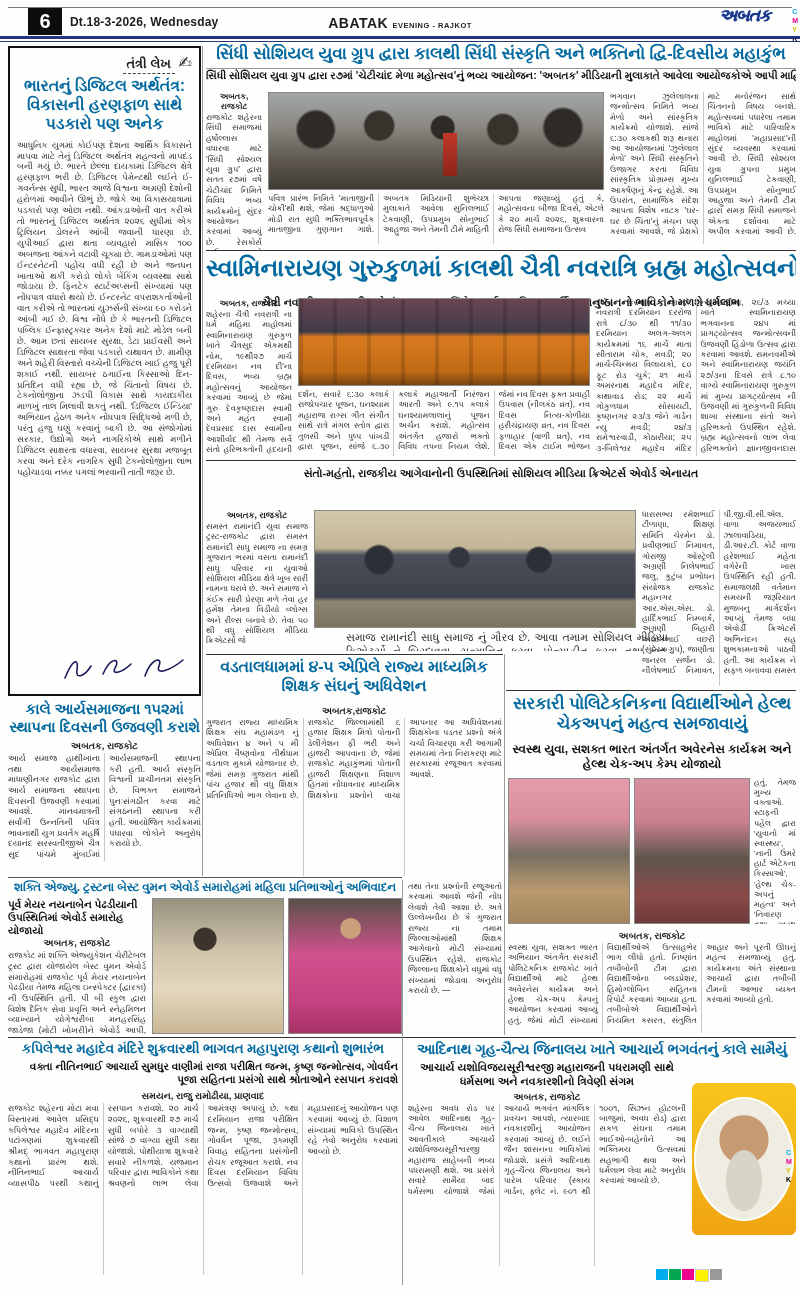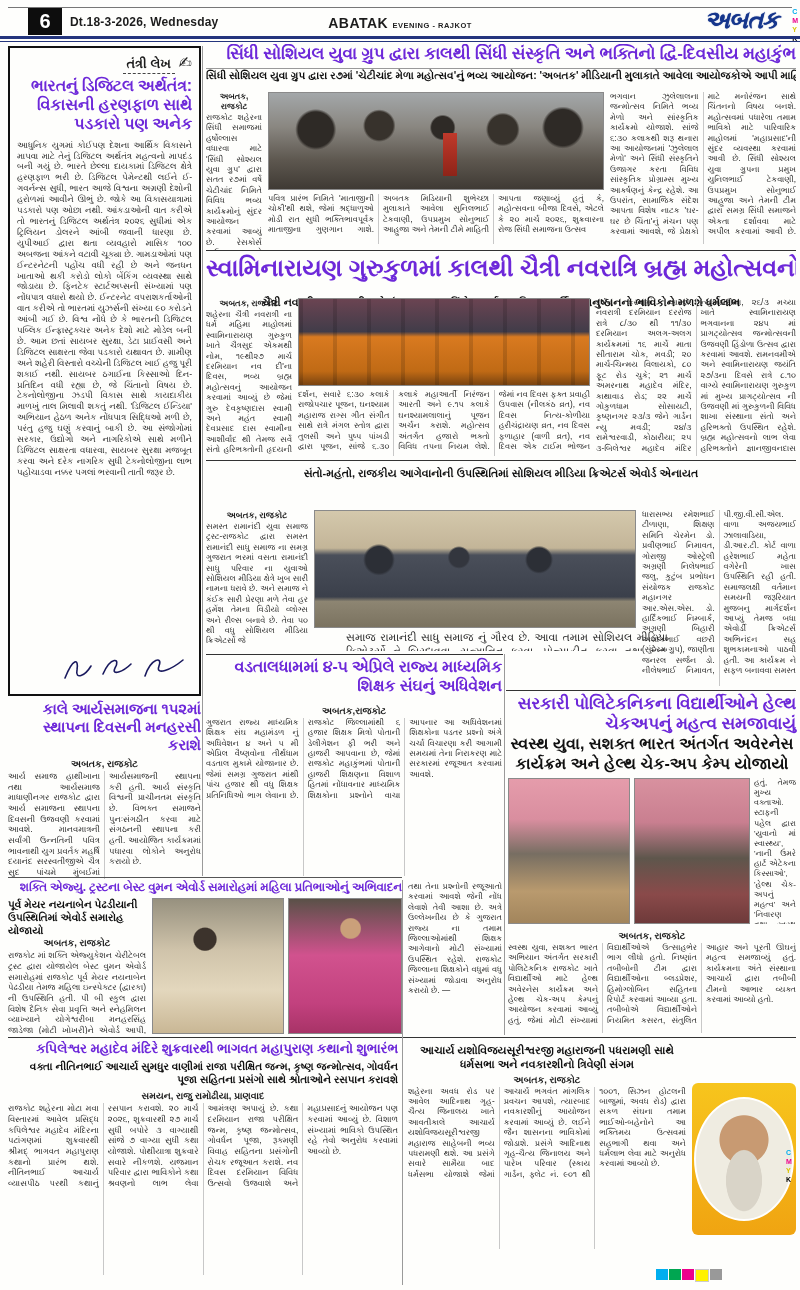--- a/index.html
+++ b/index.html
@@ -5,33 +5,33 @@
   html,body{margin:0;padding:0;background:#e9e9e6;}
   #paper{position:relative;width:800px;height:1290px;background:#fefefc;margin:0 auto;
          font-family:"Liberation Sans","DejaVu Sans",sans-serif;color:#1c1c1c;overflow:hidden;}
   .abs{position:absolute;}
   
   .pagebox{left:28px;top:8px;width:34px;height:27px;background:#0d0d0d;color:#fff;
            font-size:20px;font-weight:bold;display:flex;align-items:center;justify-content:center;}
   .hdate{left:70px;top:15px;font-size:12px;font-weight:bold;letter-spacing:.2px;}
   .hmast{left:0;top:15px;width:800px;text-align:center;font-size:14px;font-weight:bold;letter-spacing:.5px;}
   .hmast small{font-size:7.5px;font-weight:bold;color:#222;}
-  .hlogo{right:22px;top:6px;font-size:24px;font-weight:bold;color:#16368c;
+  .hlogo{right:30px;top:6px;font-size:17px;font-weight:bold;color:#16368c;
          text-shadow:0 0 1px #16368c;font-style:italic;letter-spacing:-1px;}
   .toprule{left:8px;top:7px;width:784px;height:1px;background:#777;}
   .dblrule1{left:0;top:36px;width:800px;height:3px;background:#24357d;}
   .dblrule2{left:0;top:41px;width:800px;height:1px;background:#24357d;}
   .cmyk-col{display:flex;flex-direction:column;gap:2px;font-size:7px;font-weight:bold;line-height:1;}
   
   .vline{width:1px;background:#9a9a9a;}
   .hline{height:1px;background:#555;}
   
   .kicker{font-size:13px;font-weight:bold;text-align:right;}
   .kicker .kt{border-bottom:1px dashed #444;padding:0 4px 2px;}
-  .hl{font-weight:bold;color:#6d28d9;text-align:right;line-height:1.18;letter-spacing:-.2px;}
+  .hl{font-weight:bold;color:#0369a1;text-align:center;line-height:1.18;letter-spacing:-.2px;}
   .one{white-space:nowrap;overflow:hidden;}
   .sub{font-weight:bold;text-align:center;line-height:1.25;color:#101010;}
   .dl{font-weight:bold;font-size:9.5px;text-align:center;margin-bottom:1px;}
   .body,.cols{font-size:8.4px;line-height:1.27;text-align:justify;overflow:hidden;color:#262626;}
   .cols{column-gap:9px;column-rule:1px solid #c8c8c8;}
   .c2{column-count:2}.c3{column-count:3}.c4{column-count:4}
   
   .ph{border:1px solid #8a8a8a;box-sizing:border-box;}
   .ph-sindhi{background:
     radial-gradient(circle at 14% 38%,#2e2a26 0 6%,transparent 7%),
@@ -97,21 +97,21 @@
       <span style="font-size:16px;">✍</span>
     </div>
     <div class="hl" style="font-size:16px;margin:5px 0 6px;">ભારતનું ડિજિટલ અર્થતંત્ર: વિકાસની હરણફાળ સાથે પડકારો પણ અનેક</div>
     <div class="body" style="height:505px;font-size:8.6px;">આધુનિક યુગમાં કોઈપણ દેશના આર્થિક વિકાસને માપવા માટે તેનું ડિજિટલ અર્થતંત્ર મહત્વનો માપદંડ બની ગયું છે. ભારતે છેલ્લા દાયકામાં ડિજિટલ ક્ષેત્રે હરણફાળ ભરી છે. ડિજિટલ પેમેન્ટથી લઈને ઈ-ગવર્નન્સ સુધી, ભારત આજે વિશ્વના અગ્રણી દેશોની હરોળમાં આવીને ઊભું છે. જોકે આ વિકાસયાત્રામાં પડકારો પણ ઓછા નથી. આંકડાઓની વાત કરીએ તો ભારતનું ડિજિટલ અર્થતંત્ર ૨૦૨૬ સુધીમાં એક ટ્રિલિયન ડોલરને આંબી જવાની ધારણા છે. યુપીઆઈ દ્વારા થતા વ્યવહારો માસિક ૧૦૦ અબજના આંકને વટાવી ચૂક્યા છે. ગામડાઓમાં પણ ઈન્ટરનેટની પહોંચ વધી રહી છે અને જનધન ખાતાઓ થકી કરોડો લોકો બેંકિંગ વ્યવસ્થા સાથે જોડાયા છે. ફિનટેક સ્ટાર્ટઅપ્સની સંખ્યામાં પણ નોંધપાત્ર વધારો થયો છે. ઈન્ટરનેટ વપરાશકર્તાઓની વાત કરીએ તો ભારતમાં યુઝર્સની સંખ્યા ૯૦ કરોડને આંબી ગઈ છે. વિશ્વ નોંધે છે કે ભારતની ડિજિટલ પબ્લિક ઈન્ફ્રાસ્ટ્રક્ચર અનેક દેશો માટે મોડેલ બની છે. આમ છતાં સાયબર સુરક્ષા, ડેટા પ્રાઈવસી અને ડિજિટલ સાક્ષરતા જેવા પડકારો યથાવત છે. ગ્રામીણ અને શહેરી વિસ્તારો વચ્ચેની ડિજિટલ ખાઈ હજુ પૂરી શકાઈ નથી. સાયબર ઠગાઈના કિસ્સાઓ દિન-પ્રતિદિન વધી રહ્યા છે, જે ચિંતાનો વિષય છે. ટેકનોલોજીના ઝડપી વિકાસ સાથે કાયદાકીય માળખું તાલ મિલાવી શકતું નથી. 'ડિજિટલ ઈન્ડિયા' અભિયાન હેઠળ અનેક નોંધપાત્ર સિદ્ધિઓ મળી છે, પરંતુ હજુ ઘણું કરવાનું બાકી છે. આ સંજોગોમાં સરકાર, ઉદ્યોગો અને નાગરિકોએ સાથે મળીને ડિજિટલ સાક્ષરતા વધારવા, સાયબર સુરક્ષા મજબૂત કરવા અને દરેક નાગરિક સુધી ટેકનોલોજીના લાભ પહોંચાડવા નક્કર પગલાં ભરવાની તાતી જરૂર છે.</div>
     <svg class="sig" style="bottom:8px;" width="130" height="34" viewBox="0 0 130 34">
       <path d="M6 26 C14 6,20 6,18 18 C16 28,26 24,32 14 M44 22 C52 4,62 6,56 16 C52 24,64 20,72 12 M86 24 C92 6,104 4,100 14 C96 24,112 18,124 8" stroke="#1a1a5e" stroke-width="1.6" fill="none" stroke-linecap="round"></path>
     </svg>
   </div>
 
   <div class="abs" style="left:8px;top:700px;width:193px;height:176px;">
-    <div class="hl" style="font-size:15px;line-height:1.2;margin-bottom:4px;">કાલે આર્યસમાજના ૧૫૨માં સ્થાપના દિવસની મનહરસી કરાશે</div>
+    <div class="hl" style="font-size:15px;line-height:1.2;margin-bottom:4px;">કાલે આર્યસમાજના ૧૫૨માં સ્થાપના દિવસની ઉજવણી કરાશે</div>
     <div class="dl">અબતક, રાજકોટ</div>
     <div class="cols c2" style="height:108px;">આર્ય સમાજ હાથીખાના તથા આર્યસમાજ માધાણીનગર રાજકોટ દ્વારા આર્ય સમાજના સ્થાપના દિવસની ઉજવણી કરવામાં આવશે. માનવમાત્રની સર્વાંગી ઉન્નતિની પવિત્ર ભાવનાથી યુગ પ્રવર્તક મહર્ષિ દયાનંદ સરસ્વતીજીએ ચૈત્ર સુદ પાંચમે મુંબઈમાં આર્યસમાજની સ્થાપના કરી હતી. આર્ય સંસ્કૃતિ વિશ્વની પ્રાચીનતમ સંસ્કૃતિ છે. વિભક્ત સમાજને પુનઃસંગઠીત કરવા માટે સંગઠનની સ્થાપના કરી હતી. આયોજિત કાર્યક્રમમાં પધારવા લોકોને અનુરોધ કરાયો છે.</div>
   </div>
 
   <div class="abs hline" style="left:8px;top:877px;width:394px;"></div>
   <div class="abs" style="left:8px;top:880px;width:394px;height:156px;">
     <div class="hl one" style="font-size:12px;">શક્તિ એજ્યુ. ટ્રસ્ટના બેસ્ટ વુમન એવોર્ડ સમારોહમાં મહિલા પ્રતિભાઓનું અભિવાદન</div>
     <div class="abs" style="left:0;top:18px;width:138px;height:136px;">
       <div class="sub" style="font-size:10.5px;text-align:left;">પૂર્વ મેયર નયનાબેન પેઢડીયાની ઉપસ્થિતિમાં એવોર્ડ સમારોહ યોજાયો</div>
       <div class="dl">અબતક, રાજકોટ</div>
@@ -177,31 +177,32 @@
     <div class="hl" style="font-size:16px;">વડતાલધામમાં ૪-૫ એપ્રિલે રાજ્ય માધ્યમિક શિક્ષક સંઘનું અધિવેશન</div>
     <div class="dl" style="margin-top:9px;">અબતક,રાજકોટ</div>
     <div class="cols c3" style="height:158px;font-size:8.2px;">ગુજરાત રાજ્ય માધ્યમિક શિક્ષક સંઘ મહામંડળ નું અધિવેશન ૪ અને ૫ મી એપ્રિલ વૈષ્ણવોના તીર્થધામ વડતાલ મુકામે યોજાનાર છે. જેમાં સમગ્ર ગુજરાત માંથી પાંચ હજાર થી વધુ શિક્ષક પ્રતિનિધિઓ ભાગ લેવાના છે. રાજકોટ જિલ્લામાંથી ૬ હજાર શિક્ષક મિત્રો પોતાની ડેલીગેશન ફી ભરી અને હાજરી આપવાના છે, જેમાં રાજકોટ મહાકુંભમાં પોતાની હાજરી શિક્ષણના વિશાળ હિતમાં નોંધાવનાર માધ્યમિક શિક્ષકોના પ્રશ્નોને વાચા આપનાર આ અધિવેશનમાં શિક્ષકોના પડતર પ્રશ્નો અંગે ચર્ચા વિચારણા કરી આગામી સમયમાં તેના નિરાકરણ માટે સરકારમાં રજૂઆત કરવામાં આવશે.</div>
   </div>
   <div class="abs vline" style="left:402px;top:880px;height:405px;"></div>
   <div class="abs body" style="left:408px;top:882px;width:94px;height:152px;font-size:8.2px;">તથા તેના પ્રશ્નોની રજૂઆતો કરવામાં આવશે જેની નોંધ લેવાશે તેવી આશા છે. અત્રે ઉલ્લેખનીય છે કે ગુજરાત રાજ્ય ના તમામ જિલ્લાઓમાંથી શિક્ષક આગેવાનો મોટી સંખ્યામાં ઉપસ્થિત રહેશે. રાજકોટ જિલ્લાના શિક્ષકોને વધુમાં વધુ સંખ્યામાં જોડાવા અનુરોધ કરાયો છે. —</div>
 
   <div class="abs hline" style="left:506px;top:690px;width:290px;background:#333;"></div>
   <div class="abs" style="left:508px;top:694px;width:288px;height:341px;">
     <div class="hl" style="font-size:17px;">સરકારી પોલિટેકનિકના વિદ્યાર્થીઓને હેલ્થ ચેકઅપનું મહત્વ સમજાવાયું</div>
-    <div class="sub" style="font-size:16px;margin-top:0;">સ્વસ્થ યુવા, સશક્ત ભારત અંતર્ગત અવેરનેસ કાર્યક્રમ અને હેલ્થ ચેક-અપ કેમ્પ યોજાયો</div>
+    <div class="sub" style="font-size:12px;margin-top:8px;">સ્વસ્થ યુવા, સશક્ત ભારત અંતર્ગત અવેરનેસ કાર્યક્રમ અને હેલ્થ ચેક-અપ કેમ્પ યોજાયો</div>
     <div class="abs ph ph-clinic1" style="left:0;top:84px;width:122px;height:146px;"></div>
     <div class="abs ph ph-clinic2" style="left:126px;top:84px;width:116px;height:146px;"></div>
     <div class="abs body" style="left:246px;top:84px;width:42px;height:146px;font-size:8px;">હતું, તેમજ મુખ્ય વક્તાઓ. સ્ટાફની પહેલ દ્વારા 'યુવાનો માં સ્વાસ્થ્ય', 'નાની ઉંમરે હાર્ટ એટેકના કિસ્સાઓ', 'હેલ્થ ચેક-અપનું મહત્વ' અને 'નિવારણ તથા સ્વસ્થ જીવનશૈલી' જેવા વિષયો પર ઊંડાણપૂર્વક માહિતી આપી વિદ્યાર્થીઓને માર્ગદર્શિત કર્યા હતા.</div>
     <div class="abs" style="left:0;top:236px;width:288px;height:104px;">
       <div class="dl">અબતક, રાજકોટ</div>
       <div class="cols c3" style="height:90px;font-size:8.2px;">સ્વસ્થ યુવા, સશક્ત ભારત અભિયાન અંતર્ગત સરકારી પોલિટેકનિક રાજકોટ ખાતે વિદ્યાર્થીઓ માટે હેલ્થ અવેરનેસ કાર્યક્રમ અને હેલ્થ ચેક-અપ કેમ્પનું આયોજન કરવામાં આવ્યું હતું. જેમાં મોટી સંખ્યામાં વિદ્યાર્થીઓએ ઉત્સાહભેર ભાગ લીધો હતો. નિષ્ણાંત તબીબોની ટીમ દ્વારા વિદ્યાર્થીઓના બ્લડપ્રેશર, હિમોગ્લોબિન સહિતના રિપોર્ટ કરવામાં આવ્યા હતા. તબીબોએ વિદ્યાર્થીઓને નિયમિત કસરત, સંતુલિત આહાર અને પૂરતી ઊંઘનું મહત્વ સમજાવ્યું હતું. કાર્યક્રમના અંતે સંસ્થાના આચાર્ય દ્વારા તબીબી ટીમનો આભાર વ્યક્ત કરવામાં આવ્યો હતો.</div>
     </div>
   </div>
 
   <div class="abs" style="left:408px;top:1041px;width:388px;height:244px;">
+    <div class="hl one" style="font-size:14.5px;">આદિનાથ ગૃહ-ચૈત્ય જિનાલય ખાતે આચાર્ય ભગવંતનું કાલે સામૈયું</div>
     <div class="sub" style="font-size:11px;width:278px;margin-top:3px;">આચાર્ય યશોવિજયસૂરીશ્વરજી મહારાજની પધરામણી સાથે ધર્મસભા અને નવકારશીનો ત્રિવેણી સંગમ</div>
     <div class="dl" style="width:278px;margin-top:2px;">અબતક, રાજકોટ</div>
     <div class="cols c3" style="width:278px;height:162px;font-size:8.2px;">શહેરના અવધ રોડ પર આવેલ આદિનાથ ગૃહ-ચૈત્ય જિનાલય ખાતે આવતીકાલે આચાર્ય યશોવિજયસૂરીશ્વરજી મહારાજ સાહેબની ભવ્ય પધરામણી થશે. આ પ્રસંગે સવારે સામૈયા બાદ ધર્મસભા યોજાશે જેમાં આચાર્ય ભગવંત માંગલિક પ્રવચન આપશે, ત્યારબાદ નવકારશીનું આયોજન કરવામાં આવ્યું છે. લઈને જૈન શાસનના ભાવિકોમાં જોડાશે. પ્રસંગે આદિનાથ ગૃહ-ચૈત્ય જિનાલય અને પારેખ પરિવાર (સ્કાય ગાર્ડન, ફ્લેટ નં. ૯૦૧ થી ૧૦૦૧, સિઝન હોટલની બાજુમાં, અવધ રોડ) દ્વારા સકળ સંઘના તમામ ભાઈઓ-બહેનોને આ ભક્તિમય ઉત્સવમાં સહભાગી થવા અને ધર્મલાભ લેવા માટે અનુરોધ કરવામાં આવ્યો છે.</div>
     <div class="abs monkwrap" style="left:284px;top:42px;width:104px;height:152px;">
       <div class="monkface"></div>
     </div>
     <div class="abs cmyk-col" style="left:378px;top:108px;">
       <span style="color:#00aeef">C</span>
       <span style="color:#ec008c">M</span>
       <span style="color:#d8c400">Y</span>

